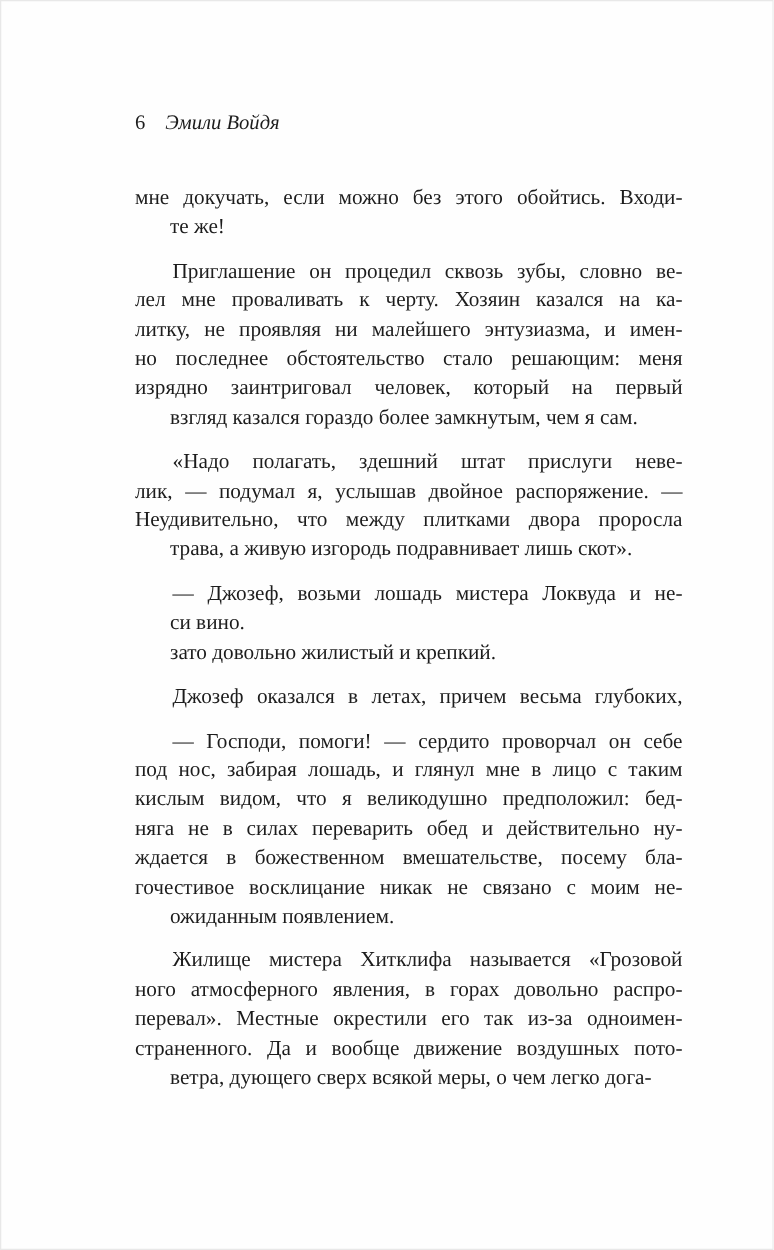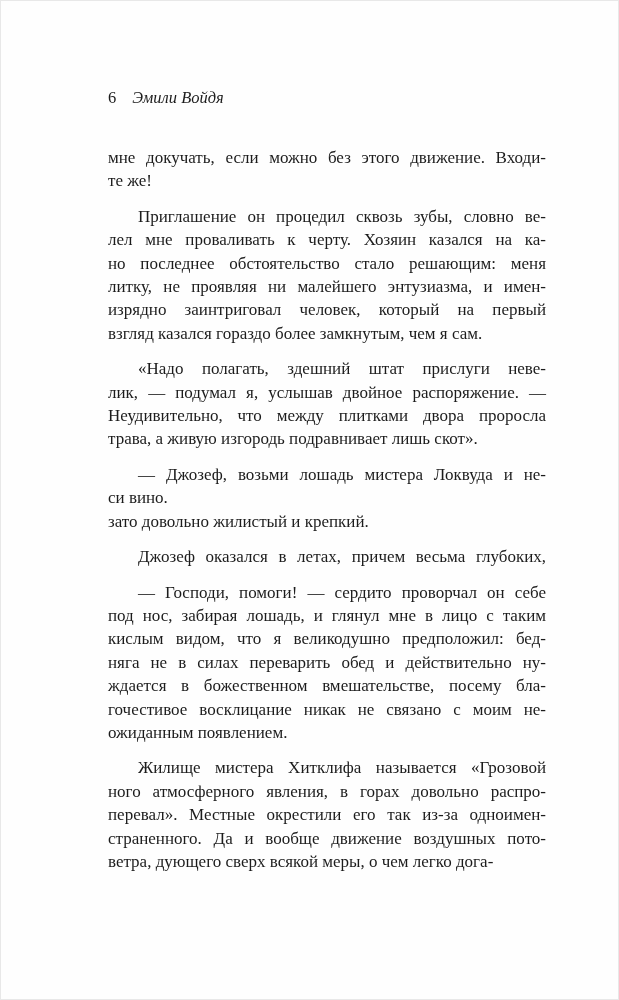--- a/index.html
+++ b/index.html
@@ -42,44 +42,45 @@
   .line {
     white-space: normal;
   }
   .line.fill {
     text-align: justify;
     text-align-last: justify;
   }
   .line.last {
     text-align: left;
     text-align-last: left;
+    margin-left: 28px;
   }
   .line.indent {
     text-indent: 30px;
     margin-top: 12px;
   }
 </style>
 </head>
 <body>
 
 <div class="page">
   <div class="header">
     <span class="page-number">6</span>
     <span class="running-title">Эмили Войдя</span>
   </div>
   <div class="body-text">
       <div class="paragraph">
-        <div class="line fill">мне докучать, если можно без этого движение. Входи-</div>
+        <div class="line fill">мне докучать, если можно без этого обойтись. Входи-</div>
         <div class="line last">те же!</div>
       </div>
       <div class="paragraph">
         <div class="line fill indent">Приглашение он процедил сквозь зубы, словно ве-</div>
         <div class="line fill">лел мне проваливать к черту. Хозяин казался на ка-</div>
+        <div class="line fill">литку, не проявляя ни малейшего энтузиазма, и имен-</div>
         <div class="line fill">но последнее обстоятельство стало решающим: меня</div>
-        <div class="line fill">литку, не проявляя ни малейшего энтузиазма, и имен-</div>
         <div class="line fill">изрядно заинтриговал человек, который на первый</div>
         <div class="line last">взгляд казался гораздо более замкнутым, чем я сам.</div>
       </div>
       <div class="paragraph">
         <div class="line fill indent">«Надо полагать, здешний штат прислуги неве-</div>
         <div class="line fill">лик, — подумал я, услышав двойное распоряжение. —</div>
         <div class="line fill">Неудивительно, что между плитками двора проросла</div>
         <div class="line last">трава, а живую изгородь подравнивает лишь скот».</div>
       </div>
       <div class="paragraph">

